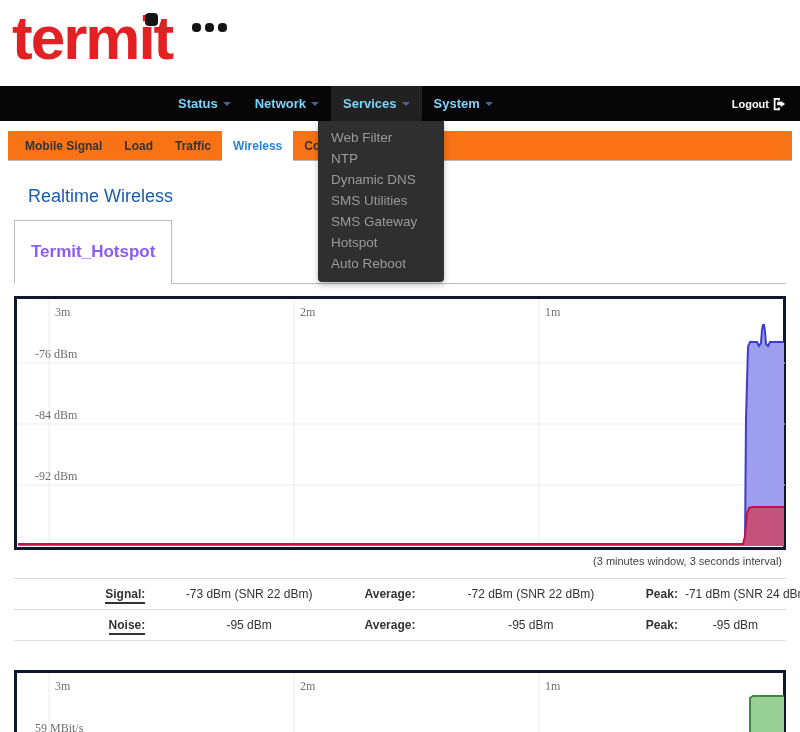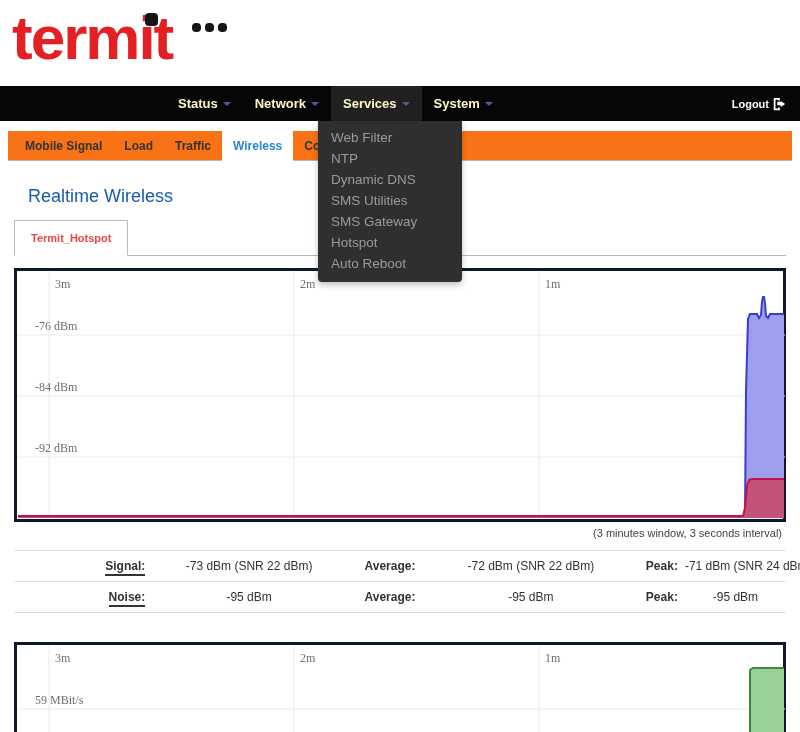--- a/index.html
+++ b/index.html
@@ -12,50 +12,50 @@
                letter-spacing: -2px; color: #e32124; line-height: 80px; }
   .logo-idot { position: absolute; left: 145px; top: 13px; width: 13px; height: 13px;
                background: #151515; border-radius: 4px; }
   .logo-dots { position: absolute; left: 192px; top: 23px; display: flex; gap: 4px; }
   .logo-dots span { width: 9px; height: 9px; background: #151515; border-radius: 45%; display: block; }
 
   
   .navbar { position: relative; height: 35px; background: #060606; display: flex;
             align-items: center; z-index: 40; }
   .nav-menu { display: flex; margin-left: 166px; }
-  .nav-item { padding: 0 12px; line-height: 35px; color: #fef9c3; font-weight: 700;
+  .nav-item { padding: 0 12px; line-height: 35px; color: #7dd3fc; font-weight: 700;
               font-size: 13px; cursor: pointer; white-space: nowrap; }
   .nav-item.open { background: #212121; }
   .caret { display: inline-block; margin-left: 5px; vertical-align: 2px;
            border-left: 4px solid transparent; border-right: 4px solid transparent;
            border-top: 4px solid #4d6190; }
   .logout { margin-left: auto; margin-right: 14px; color: #fff; font-weight: 700;
             font-size: 11px; display: flex; align-items: center; gap: 3px; cursor: pointer; }
   .logout svg { display: block; }
 
-  .dropdown { position: absolute; left: 318px; top: 35px; width: 144px; background: #2f2f2f;
+  .dropdown { position: absolute; left: 318px; top: 35px; width: 126px; background: #2f2f2f;
               border-radius: 0 0 4px 4px; padding: 6px 0 8px; z-index: 60;
               box-shadow: 0 3px 6px rgba(0,0,0,.25); }
   .dropdown-item { padding-left: 13px; line-height: 21px; font-size: 13.5px;
                    color: #9a9a9a; cursor: pointer; white-space: nowrap; }
 
   
   .tabstrip { margin: 10px 8px 0; height: 30px; background: #f97316; display: flex;
               box-shadow: inset 0 -1px 0 #b9b9b9; position: relative; z-index: 1; }
   .tab { padding: 0 11px; line-height: 30px; font-size: 12px; font-weight: 700;
          color: #333; cursor: pointer; white-space: nowrap; }
   .tab:first-child { margin-left: 6px; }
   .tab.active { background: #fff; color: #2b83d9; }
 
   
   .page-title { margin: 25px 0 0 28px; font-size: 18px; font-weight: 400; color: #1a5cab; }
   .subtabs { display: flex; margin: 13px 14px 0; border-bottom: 1px solid #bbb; }
-  .subtab { display: inline-block; line-height: 26px; padding: 4px 16px; background: #fff;
+  .subtab { display: inline-block; line-height: 26px; padding: 18px 16px; background: #fff;
             border: 1px solid #bbb; border-bottom: 1px solid #fff; margin-bottom: -1px;
-            font-size: 11px; font-weight: 700; color: #ef4444; cursor: pointer; }
+            font-size: 17px; font-weight: 700; color: #8b5cf6; cursor: pointer; }
 
   
   .chart-box { margin: 12px 14px 0; border: 3px solid #0f172a; line-height: 0; background: #fff; }
   .caption { margin: 5px 18px 0 0; text-align: right; font-size: 11px; color: #3f3f3f; }
 
   
   .stats { margin: 11px 14px 0; font-size: 12px; color: #333; border-bottom: 1px solid #ddd; }
   .stats-row { display: grid; grid-template-columns: 17% 26% 9% 29% 5% 14%;
                padding: 8px 0; border-top: 1px solid #ddd; align-items: center; }
   .s-label { text-align: right; font-weight: 700; white-space: nowrap; }

